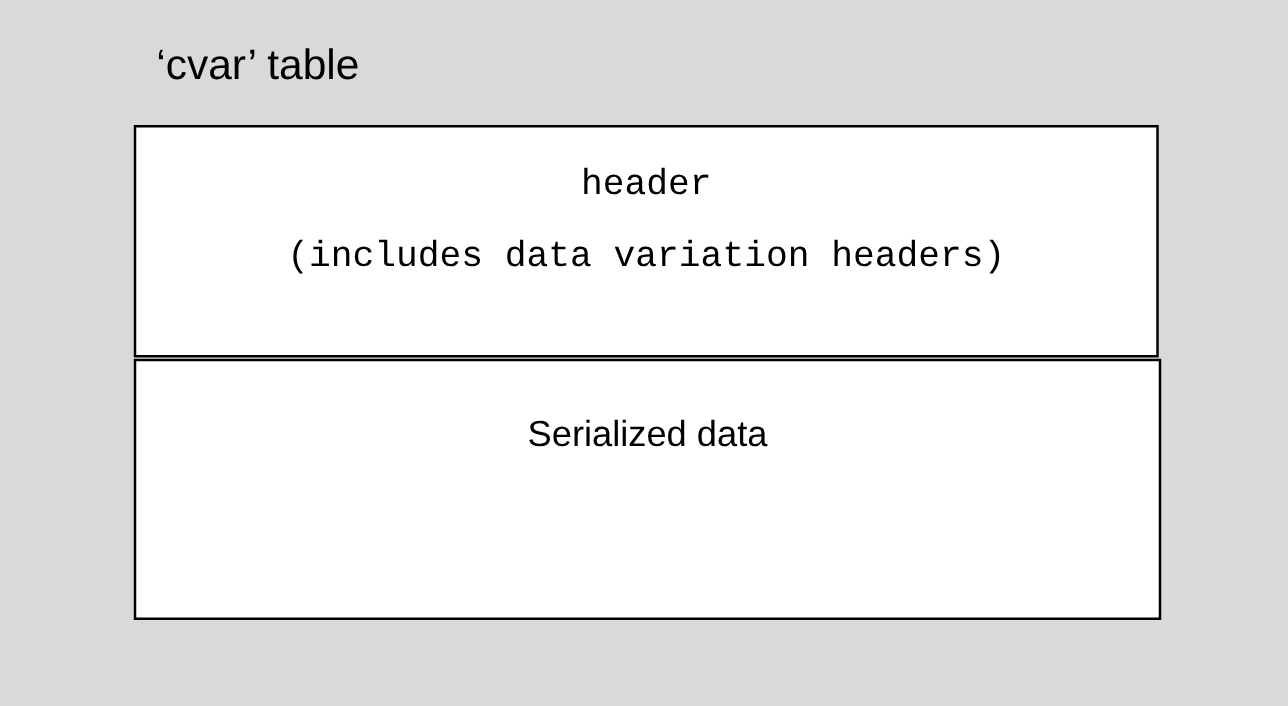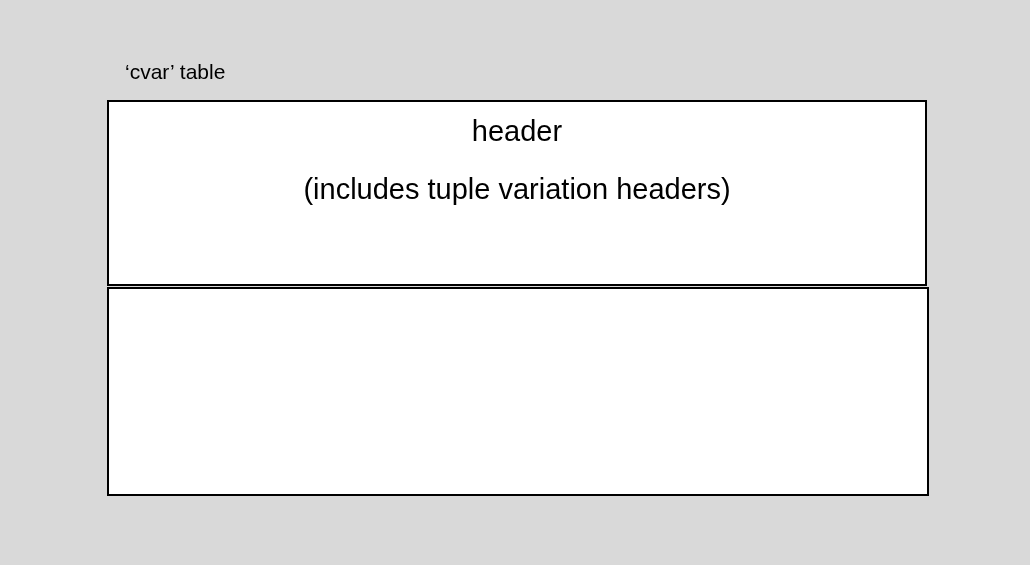--- a/index.html
+++ b/index.html
@@ -12,37 +12,38 @@
     height: 565px;
     background: var(--background, #d9d9d9);
     font-family: "Liberation Sans", "DejaVu Sans", sans-serif;
     color: var(--text, #000000);
     overflow: hidden;
   }
   .diagram-title {
     position: absolute;
     left: 125px;
     top: 30px;
-    font-size: 21px;
+    font-size: 34px;
     line-height: 44px;
     white-space: nowrap;
-    margin-top: 20px;
   }
   .box {
     position: absolute;
     box-sizing: border-box;
     background: var(--box-fill, #ffffff);
     border: 2px solid var(--box-border, #000000);
     text-align: center;
   }
   .box-header {
     left: 107px;
     top: 100px;
     width: 820px;
     height: 186px;
+    padding-top: 17px;
+    font-family: Liberation Mono, monospace;
   }
   .box-serialized {
     left: 107px;
     top: 287px;
     width: 822px;
     height: 209px;
     padding-top: 30px;
   }
   .box .line {
     font-size: 29px;
@@ -52,19 +53,20 @@
 </style>
 </head>
 <body>
 
 <div class="canvas">
 
   <div class="diagram-title">‘cvar’ table</div>
 
   <div class="box box-header">
     <div class="line">header</div>
-    <div class="line">(includes tuple variation headers)</div>
+    <div class="line">(includes data variation headers)</div>
   </div>
 
   <div class="box box-serialized">
+    <div class="line">Serialized data</div>
   </div>
 
 </div>
 
 </body></html>

